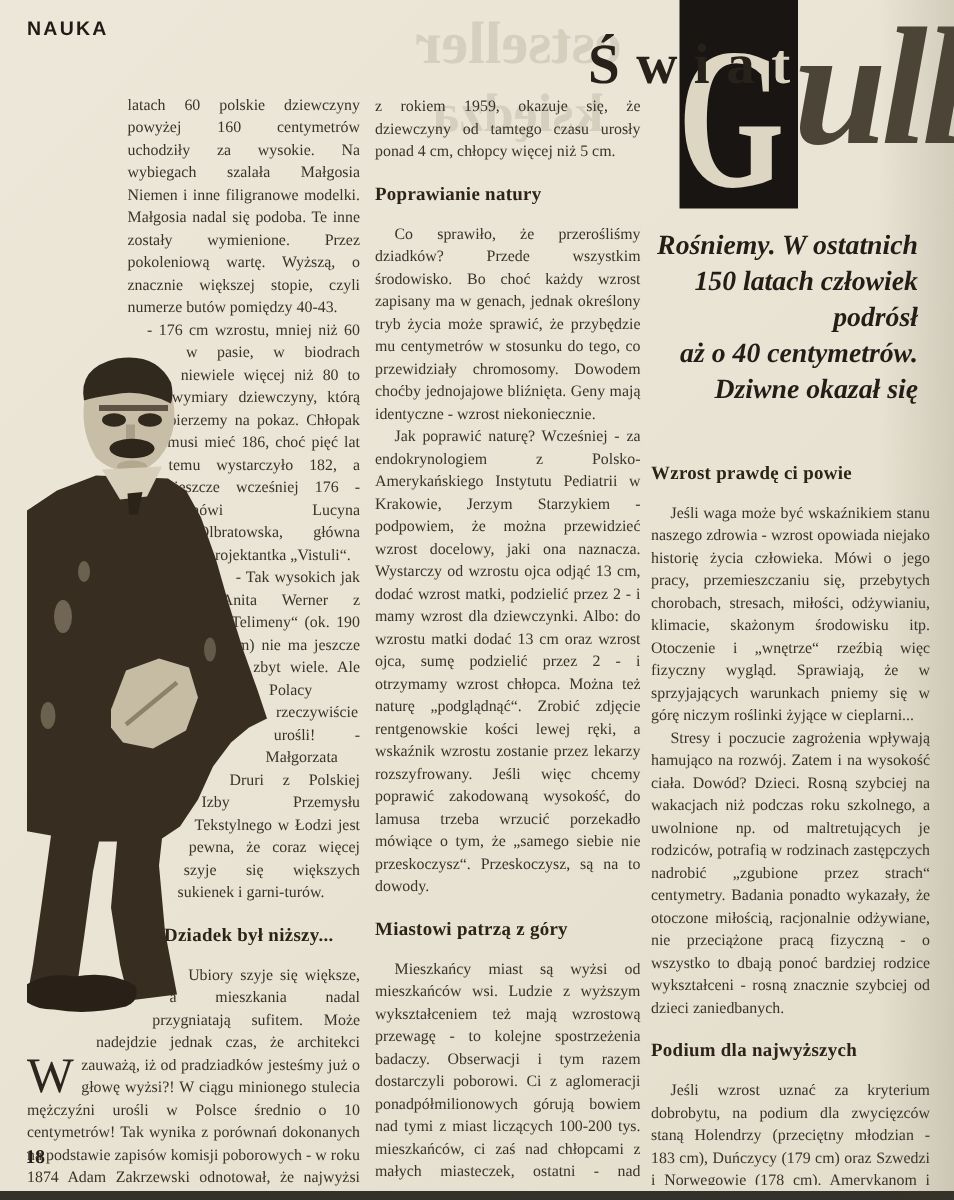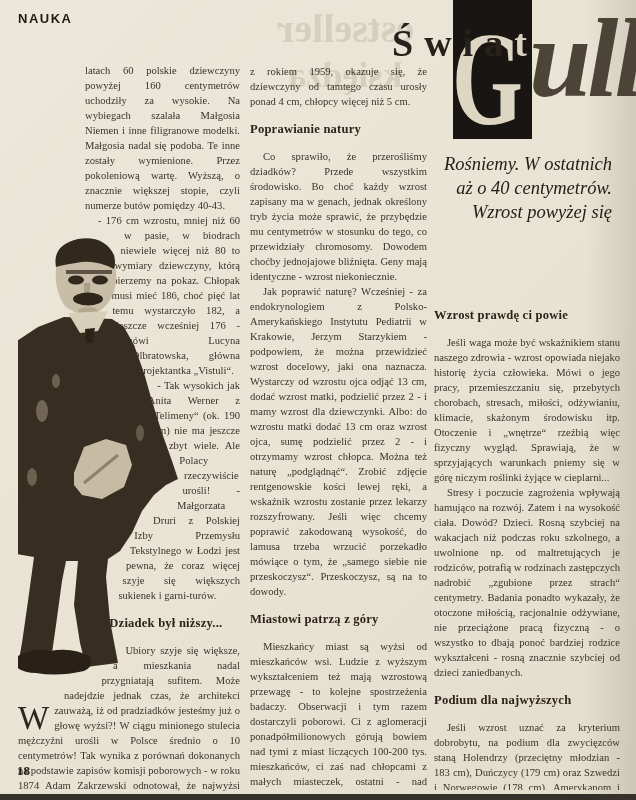--- a/index.html
+++ b/index.html
@@ -43,21 +43,21 @@
     position:absolute; left:392px; top:24px; z-index:3;
     font-size:38px; line-height:1; font-weight:bold; letter-spacing:11px;
     white-space:nowrap;
   }
   .title-swiat .dark { color:#26211a; }
   .title-swiat .light { color:#d9d3c0; }
 
   
   .lead {
     position:absolute; left:408px; top:152px; width:204px; z-index:3;
-    font-weight:normal; font-style:italic; font-size:18.5px; line-height:24px;
+    font-weight:bold; font-style:italic; font-size:18.5px; line-height:24px;
     text-align:right; color:#221d16;
   }
 
   
   .bodytext { font-size:10.6px; line-height:15px; text-align:justify; color:#3a332a; }
   .bodytext p { margin:0; text-indent:13px; }
   .bodytext p.noindent { text-indent:0; }
   .subhead {
     font-size:12.6px; font-weight:bold; color:#2d2318;
     margin:13px 0 12px 0; text-align:left; text-indent:0; letter-spacing:0.2px;
@@ -100,22 +100,23 @@
     <div class="b2">księdza</div>
   </div>
 
   <div class="title-box"></div>
   <div class="title-g">G</div>
   <div class="title-rest">ulli</div>
   <div class="title-swiat"><span class="dark">Świa</span><span class="light">t</span></div>
 
   <div class="lead">
     <div>Rośniemy. W ostatnich</div>
+    <div>150 latach człowiek podrósł</div>
     <div>aż o 40  centymetrów.</div>
-    <div>Wzrost powyżej się</div>
+    <div>Dziwne okazał się</div>
   </div>
 
   <div class="col-left bodytext">
     <div class="spacer-float"></div>
     <div class="man-float">
       <svg width="240" height="470" viewBox="0 0 240 470">
 
         <polygon points="64,84 38,94 14,110 2,132 0,150 0,318 34,324 28,368 22,410 18,432 50,434 56,392 62,348 66,328 78,328 74,372 80,410 86,434 118,430 110,388 106,344 108,326 120,318 132,300 142,278 154,262 166,252 178,246 172,228 162,200 152,168 144,140 134,112 124,94 112,86" fill="#372d21"></polygon>
 
         <ellipse cx="42" cy="178" rx="6" ry="11" fill="#b9ae94" opacity="0.45"></ellipse>

